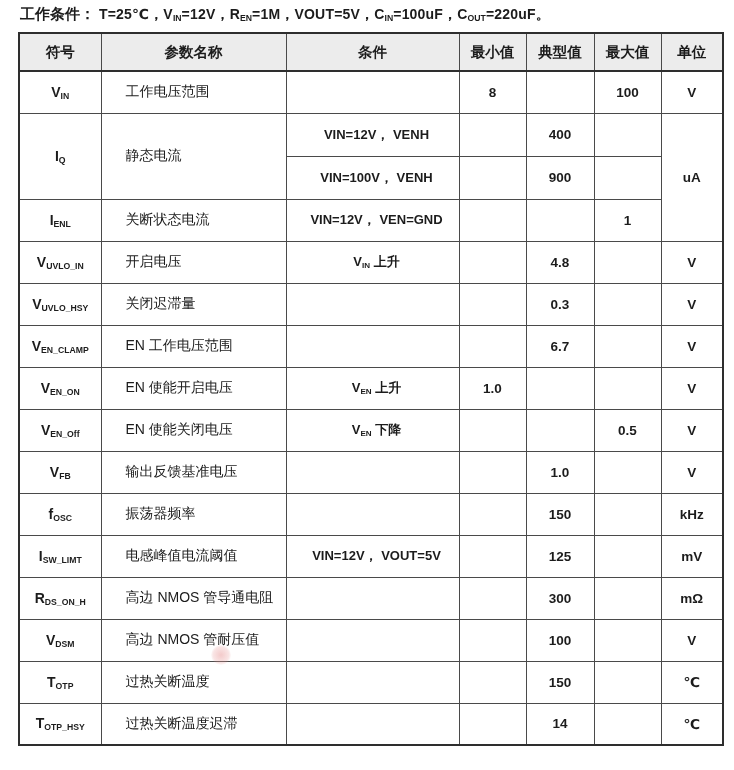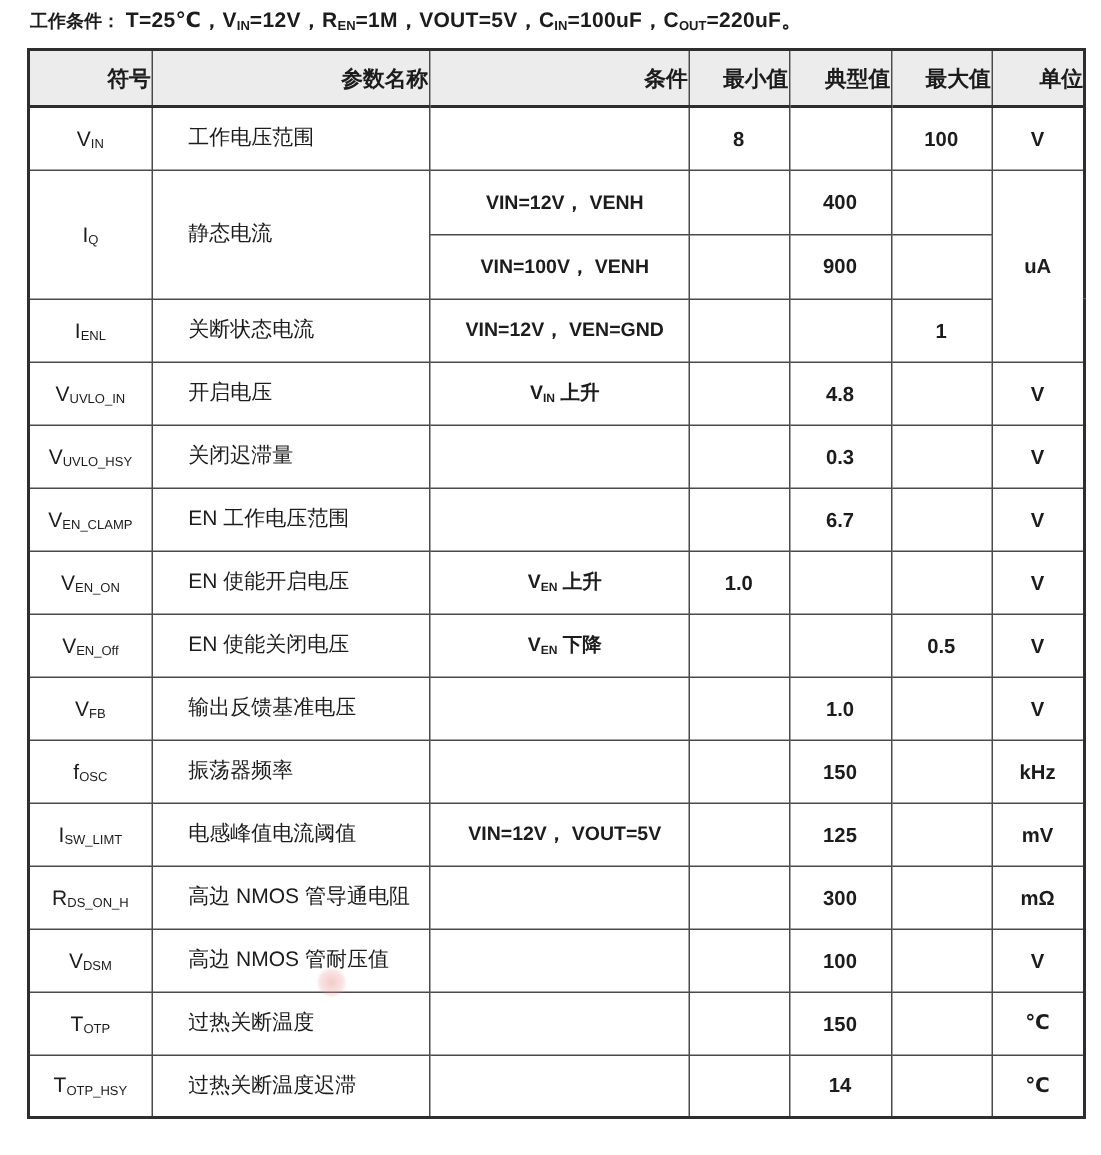--- a/index.html
+++ b/index.html
@@ -6,39 +6,39 @@
   .sheet{
     position:relative;width:734px;height:770px;background:#ffffff;
     font-family:"Liberation Sans","DejaVu Sans",sans-serif;color:#1c1c1c;
     overflow:hidden;
   }
   .condline{
     position:absolute;left:20px;top:5px;font-size:14px;white-space:nowrap;
   }
   .condline .cl-label{
     font-family:"Liberation Serif","DejaVu Serif",serif;
-    font-weight:bold;font-size:12px;
+    font-weight:bold;font-size:15px;
   }
   .condline .cl-values{font-weight:600;letter-spacing:.2px;margin-top:36px;}
   .sub{font-size:0.62em;vertical-align:-0.22em;letter-spacing:0;}
   table.spec{
     position:absolute;left:18px;top:32px;width:704px;
     border-collapse:collapse;table-layout:fixed;
     border:2px solid #2e2e2e;
   }
   .spec th,.spec td{
     border:1px solid #4a4a4a;padding:0;overflow:hidden;
   }
   .spec thead th{
     background:#ececec;border-bottom:2px solid #2e2e2e;
-    font-size:14.5px;font-weight:bold;height:36px;text-align:right;
+    font-size:14.5px;font-weight:bold;height:36px;text-align:center;
   }
   .spec tbody tr{height:42px;}
   .spec tbody tr.h43{height:43px;}
-  td.sym{text-align:center;font-size:14px;font-weight:400;}
+  td.sym{text-align:center;font-size:14px;font-weight:700;}
   td.param{text-align:left;padding-left:24px;font-size:14px;}
   td.cond{text-align:center;padding-left:8px;font-size:13px;font-weight:700;}
   td.num{text-align:center;font-size:13.5px;font-weight:600;}
   td.unit{text-align:center;font-size:13.5px;font-weight:600;}
   .watermark-dot{
     position:absolute;left:211px;top:645px;width:20px;height:20px;border-radius:50%;
     background:radial-gradient(circle,rgba(232,150,150,0.5) 0%,rgba(232,150,150,0.25) 55%,rgba(232,150,150,0) 75%);
     pointer-events:none;
   }
 </style>

